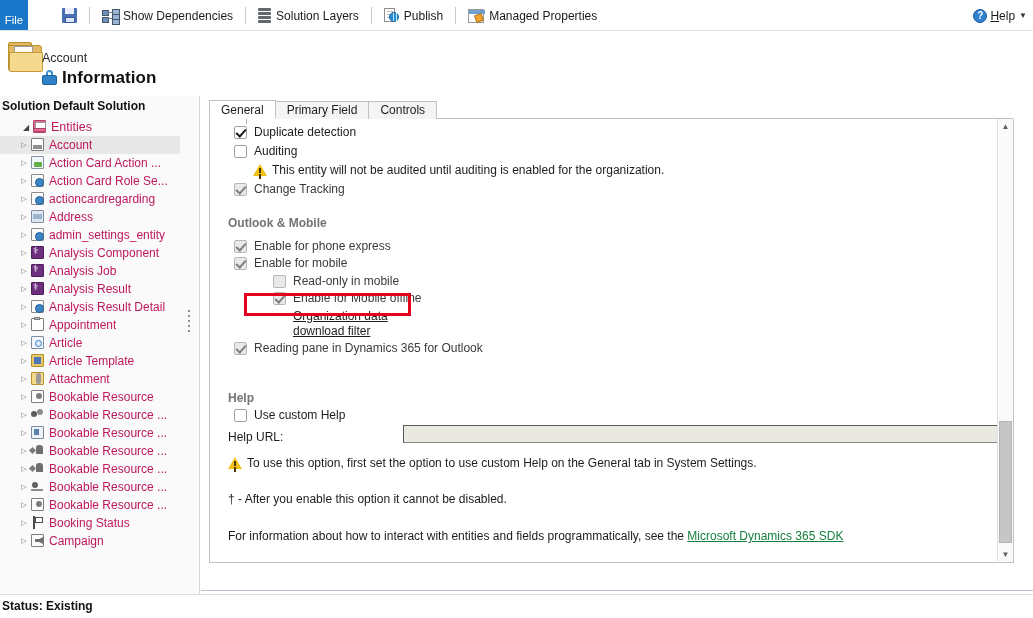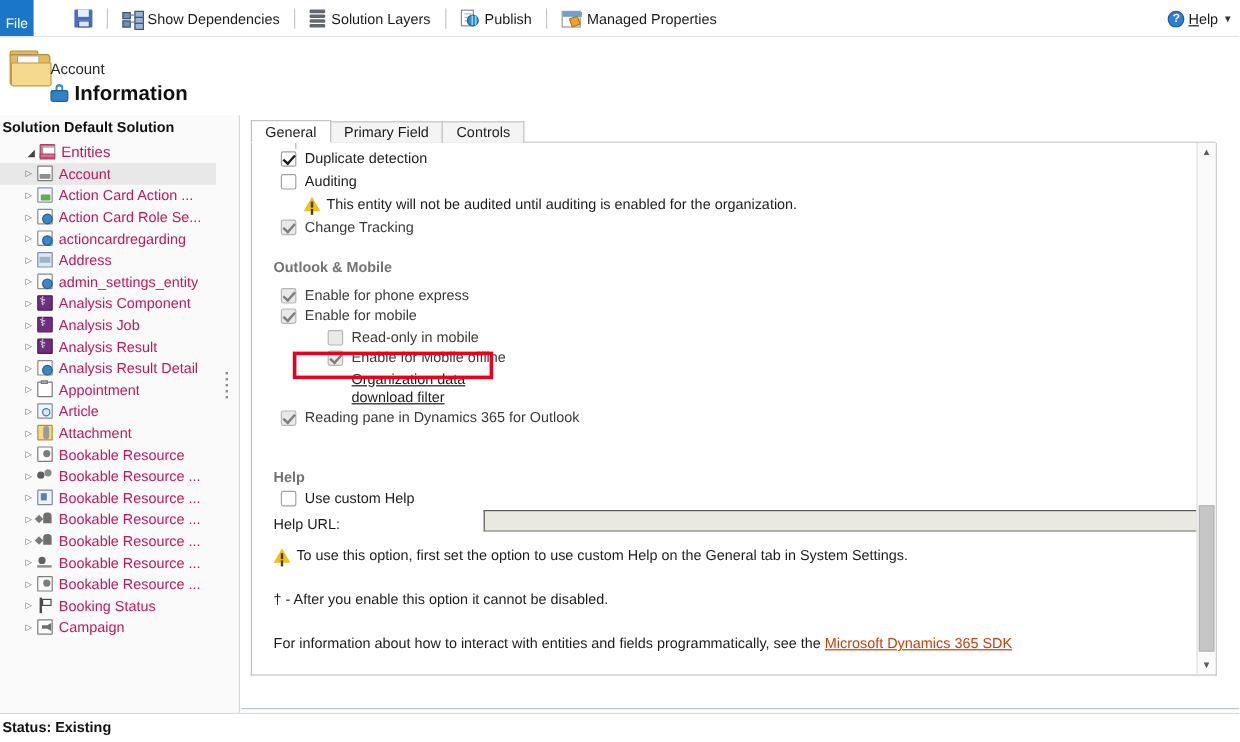--- a/index.html
+++ b/index.html
@@ -178,21 +178,21 @@
   .sect-h{position:absolute;font-size:12px;font-weight:bold;color:#737373;}
   .warn-row{position:absolute;display:flex;align-items:flex-start;}
   .warn-ico{width:14px;height:13px;position:relative;flex:0 0 14px;margin-top:1px;}
   .warn-ico:before{content:"";position:absolute;left:0;top:0;width:0;height:0;
     border-left:7px solid transparent;border-right:7px solid transparent;border-bottom:12px solid #f2c014;}
   .warn-ico:after{content:"";position:absolute;left:6px;top:4px;width:1.6px;height:5px;background:#4a3a00;
     box-shadow:0 6px 0 0 #4a3a00;}
   .warn-txt{font-size:12px;color:#1c1c1c;margin-left:5px;}
 
   .lnk{font-size:12px;color:#1c1c1c;text-decoration:underline;cursor:pointer;line-height:14px;}
-  .lnk-blue{color:#c2410c;text-decoration:underline;cursor:pointer;}
+  .lnk-blue{color:#15803d;text-decoration:underline;cursor:pointer;}
 
   .help-url-lbl{position:absolute;font-size:12px;color:#1c1c1c;}
   .help-url-in{position:absolute;background:#e9e9e2;border:1px solid #868686;border-top-color:#5a5a5a;
     border-left-color:#5a5a5a;box-sizing:border-box;font-family:"Liberation Sans",sans-serif;font-size:12px;
     padding:0 4px;color:#1c1c1c;outline:none;}
   .plain-txt{position:absolute;font-size:12px;color:#1c1c1c;}
 
   .cut-top{position:absolute;left:26px;top:0px;width:1px;height:5px;background:#b4b4b4;}
 
   
@@ -375,20 +375,27 @@
     </div>
     <div class="tree-row">
       <span class="tw">▷</span>
       <span class="ti ti-article">
           <span class="sq"></span>
         </span>
       <span class="tlabel">Article</span>
     </div>
     <div class="tree-row">
       <span class="tw">▷</span>
+      <span class="ti ti-artmpl">
+          <span class="sq"></span>
+        </span>
+      <span class="tlabel">Article Template</span>
+    </div>
+    <div class="tree-row">
+      <span class="tw">▷</span>
       <span class="ti ti-attach">
           <span class="sq"></span>
         </span>
       <span class="tlabel">Attachment</span>
     </div>
     <div class="tree-row">
       <span class="tw">▷</span>
       <span class="ti ti-bres">
           <span class="sq"></span>
         </span>

